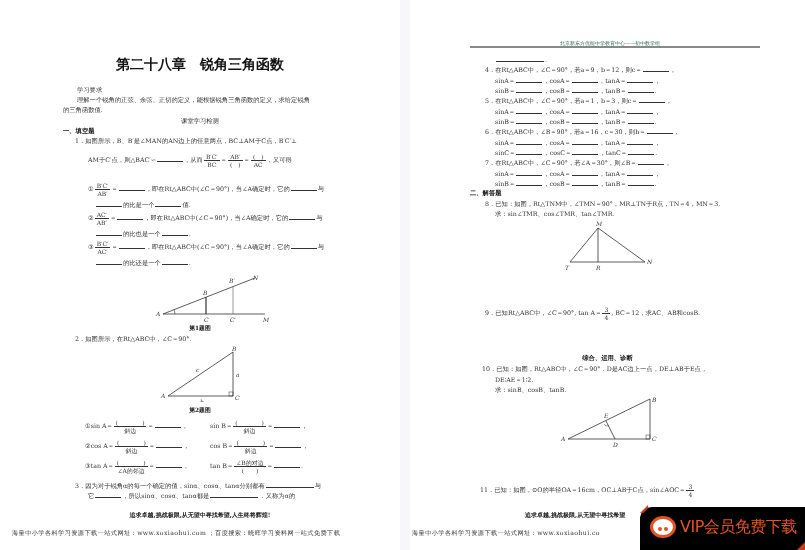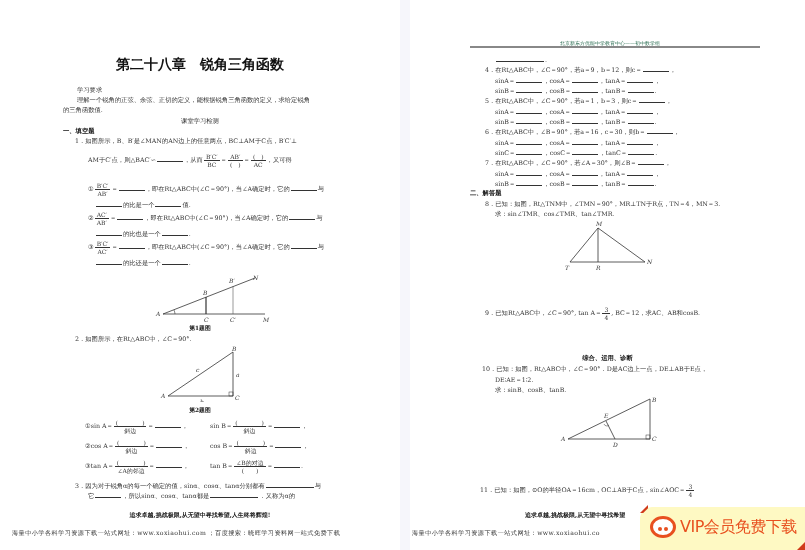--- a/index.html
+++ b/index.html
@@ -19,21 +19,21 @@
   svg { position:absolute; }
   svg text { font-family:"DejaVu Serif", serif; font-style:italic; font-size:6px; fill:#333; }
   .logo { position:absolute; left:64px; top:20px; width:170px; height:32px; }
   .logo-mark { position:absolute; left:0; top:2px; width:26px; height:22px; background:#1e6b4f; }
   .logo-mark-inner { position:absolute; left:7px; top:5px; width:12px; height:12px; border-radius:50%; background:#fff; }
   .logo-cn { position:absolute; left:30px; top:1px; font-size:17px; font-weight:bold; color:#1e6b4f; font-family:"DejaVu Sans", sans-serif; letter-spacing:-1px; }
   .logo-en { position:absolute; left:30px; top:21px; font-size:5.5px; font-weight:bold; font-style:italic; color:#1e6b4f; font-family:"DejaVu Sans", sans-serif; }
   .logo-reg { position:absolute; left:81px; top:0; font-size:5px; color:#1e6b4f; }
   .hdr-line { position:absolute; left:60px; top:46px; width:290px; height:1.5px; background:#888; }
   .hdr-slogan { position:absolute; left:150px; top:40px; font-size:5px; color:#2a6e52; white-space:nowrap; }
-  .vip { position:absolute; left:640px; top:507px; width:165px; height:43px; background:#fef9c3; border-radius:12px 0 0 0;text-decoration:underline; }
+  .vip { position:absolute; left:640px; top:507px; width:165px; height:43px; background:#000000; border-radius:12px 0 0 0;text-decoration:underline; }
   .vip-bubble { position:absolute; left:10px; top:9px; width:26px; height:22px; border-radius:50%; border:3px solid #e8501f; box-sizing:border-box; background:#fff; }
   .vip-dot { position:absolute; top:8px; width:4px; height:4px; border-radius:50%; background:#e8501f; }
   .vip-text { position:absolute; left:40px; top:10px; font-size:16px; color:#e8501f; font-family:"DejaVu Sans", sans-serif; white-space:nowrap; letter-spacing:-0.5px; }
 </style>
 </head>
 <body>
 
 <div class="page" id="page-left">
   <div class="t b c" style="left:0;width:400px;top:60px;font-size:14px;">第二十八章　锐角三角函数</div>
   <div class="t" style="left:77px;top:86px;">学习要求</div>

